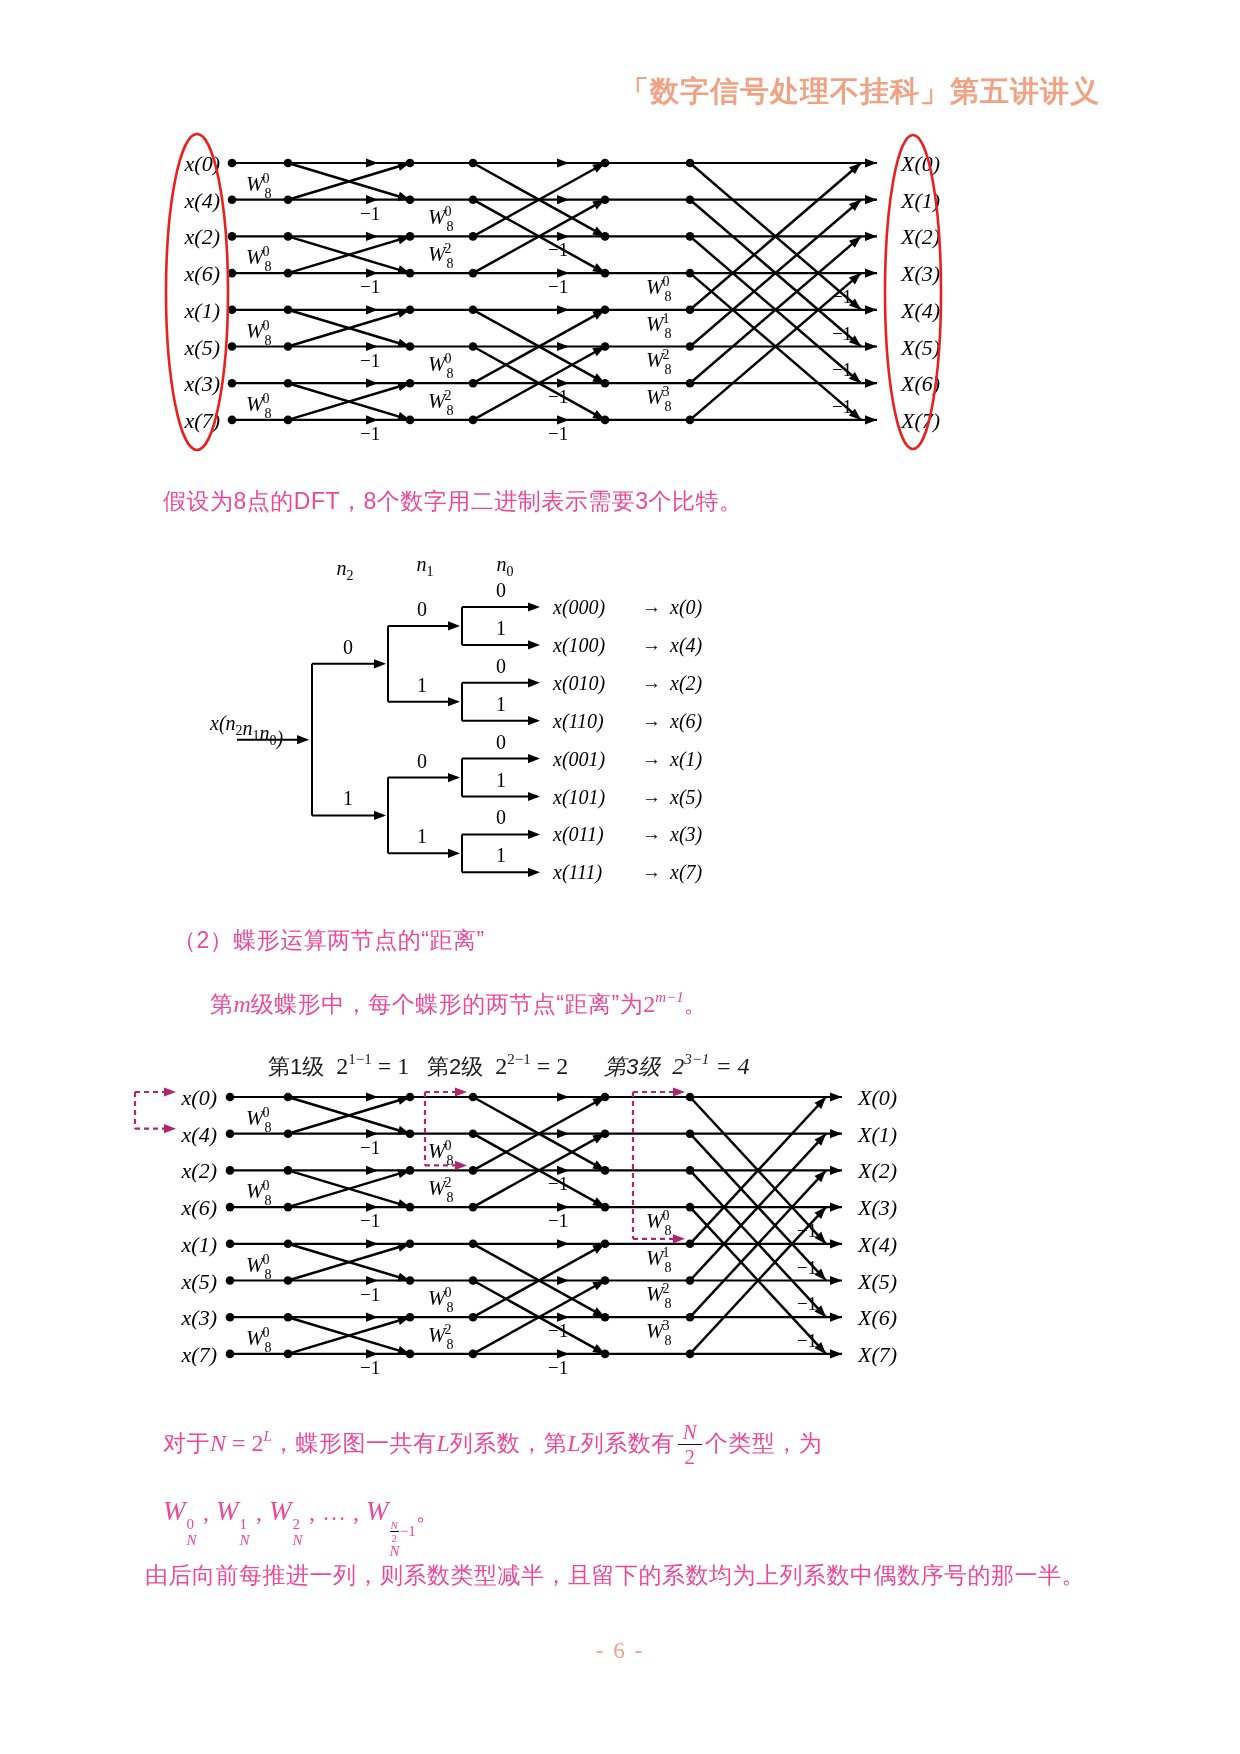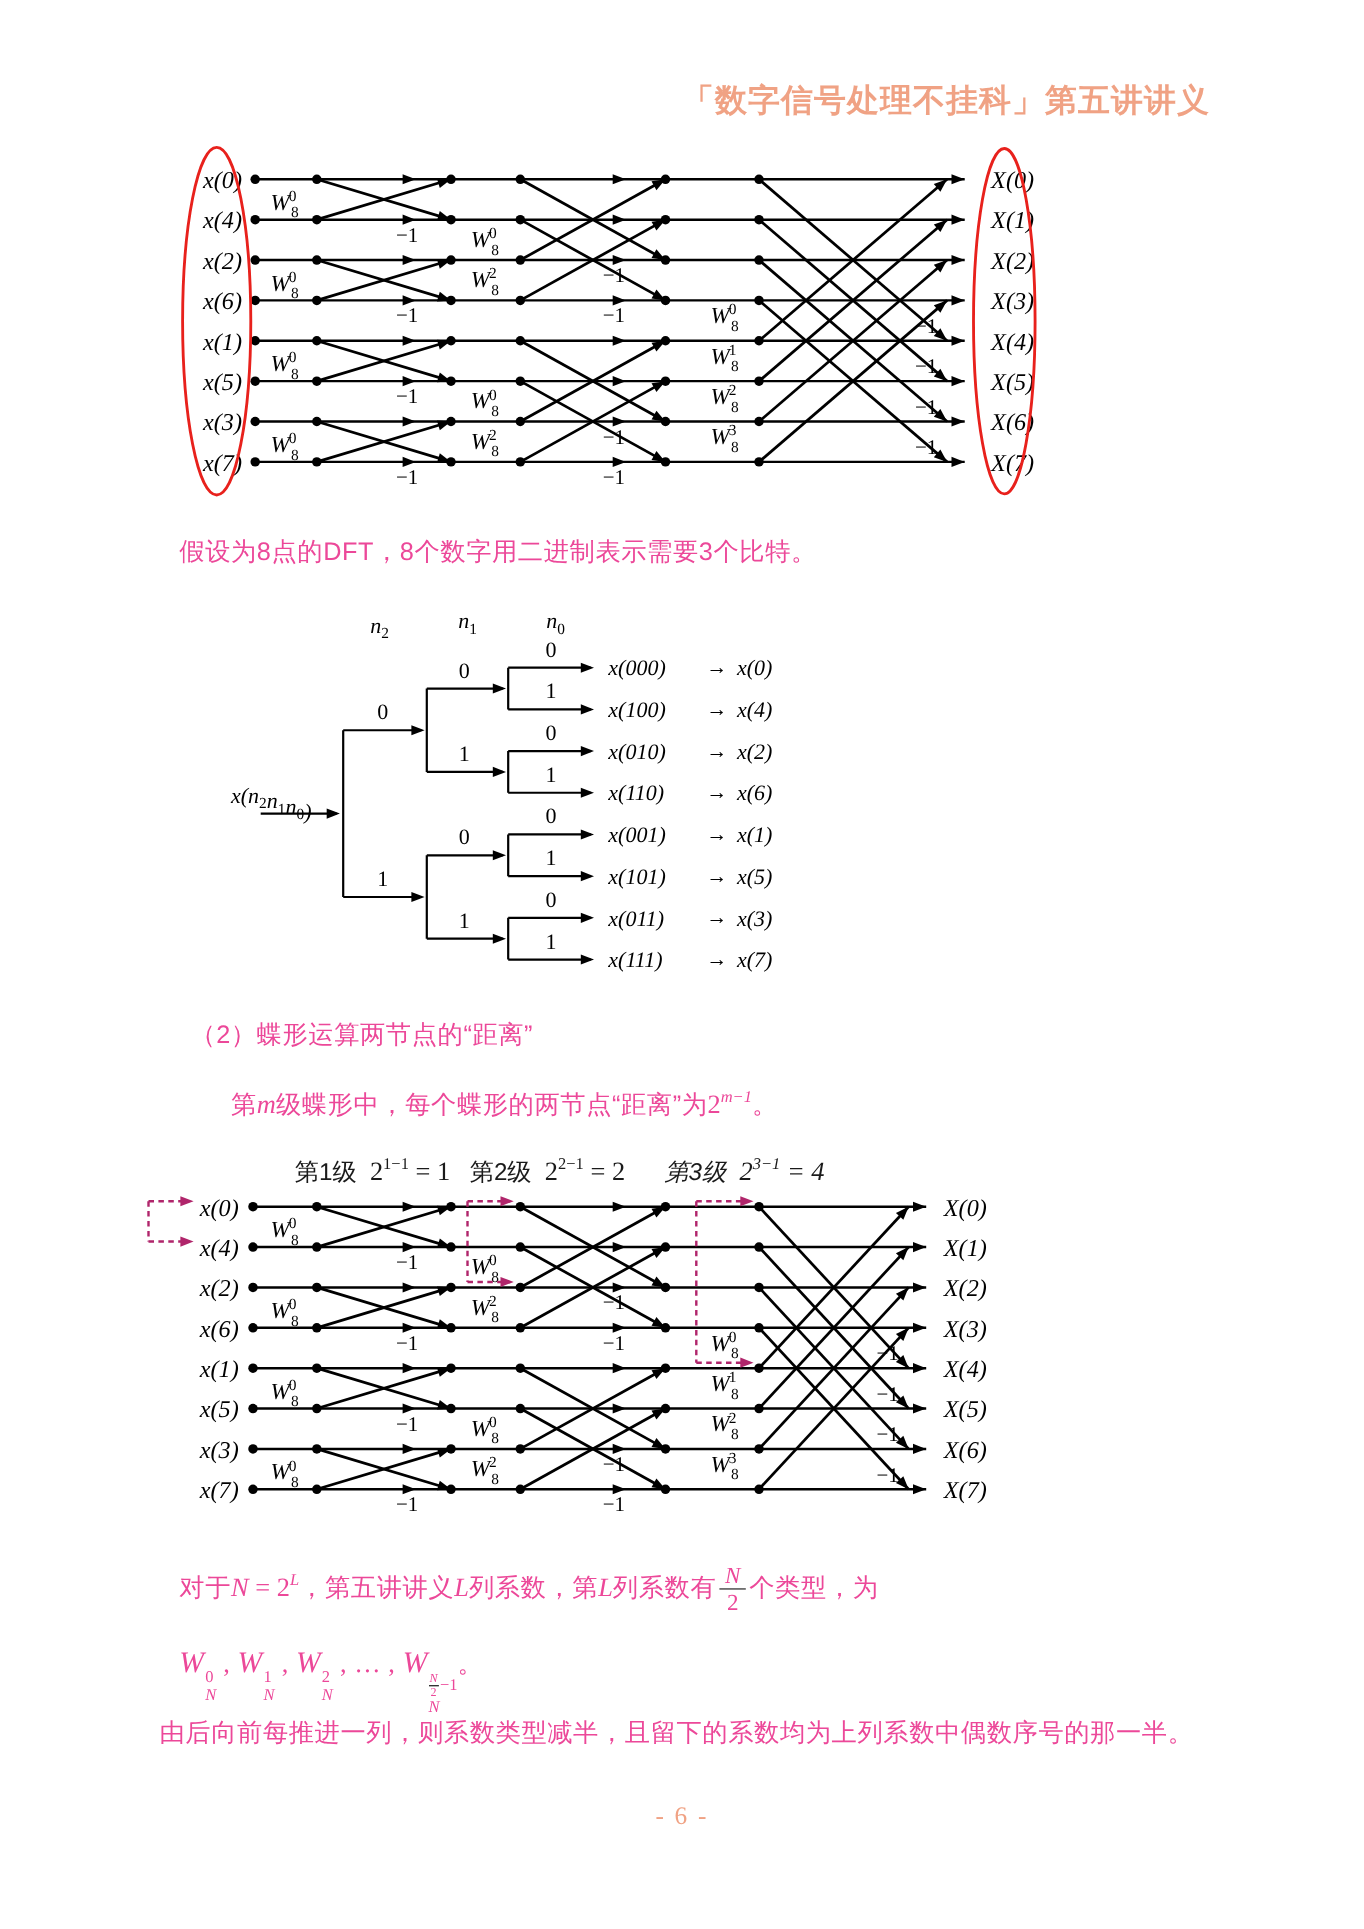--- a/index.html
+++ b/index.html
@@ -546,21 +546,21 @@
         <path d="M0 0 L-12 -4.6 L-12 4.6 Z" fill="#b0256b" transform="translate(367 90.4) rotate(0)"></path>
         <line x1="533" y1="17" x2="533" y2="163.8" stroke="#b0256b" stroke-width="2.2" stroke-dasharray="5 4"></line>
         <line x1="533" y1="17" x2="581" y2="17" stroke="#b0256b" stroke-width="2.2" stroke-dasharray="5 4"></line>
         <path d="M0 0 L-12 -4.6 L-12 4.6 Z" fill="#b0256b" transform="translate(585 17) rotate(0)"></path>
         <line x1="533" y1="163.8" x2="581" y2="163.8" stroke="#b0256b" stroke-width="2.2" stroke-dasharray="5 4"></line>
         <path d="M0 0 L-12 -4.6 L-12 4.6 Z" fill="#b0256b" transform="translate(585 163.8) rotate(0)"></path>
       </g>
     </svg>
 
   <div class="para" style="left:163px;top:1420px;">
-    <span>对于</span><span class="mvar">N</span><span class="mrm"> = 2</span><sup class="msup">L</sup><span>，第五讲讲义</span><span class="mvar">L</span><span>列系数，第</span><span class="mvar">L</span><span>列系数有</span><span class="bigfr">
+    <span>对于</span><span class="mvar">N</span><span class="mrm"> = 2</span><sup class="msup">L</sup><span>，蝶形图一共有</span><span class="mvar">L</span><span>列系数，第</span><span class="mvar">L</span><span>列系数有</span><span class="bigfr">
         <span class="n">N</span>
         <span class="d">2</span>
       </span><span>个类型，为</span>
   </div>
 
   <div class="para wline" style="left:163px;top:1496px;">
     <span class="wn"><span class="wb">W</span><span class="wsc">
           <span class="su">0</span>
           <span class="sd">N</span>
         </span></span><span class="wsep"> , </span><span class="wn"><span class="wb">W</span><span class="wsc">

